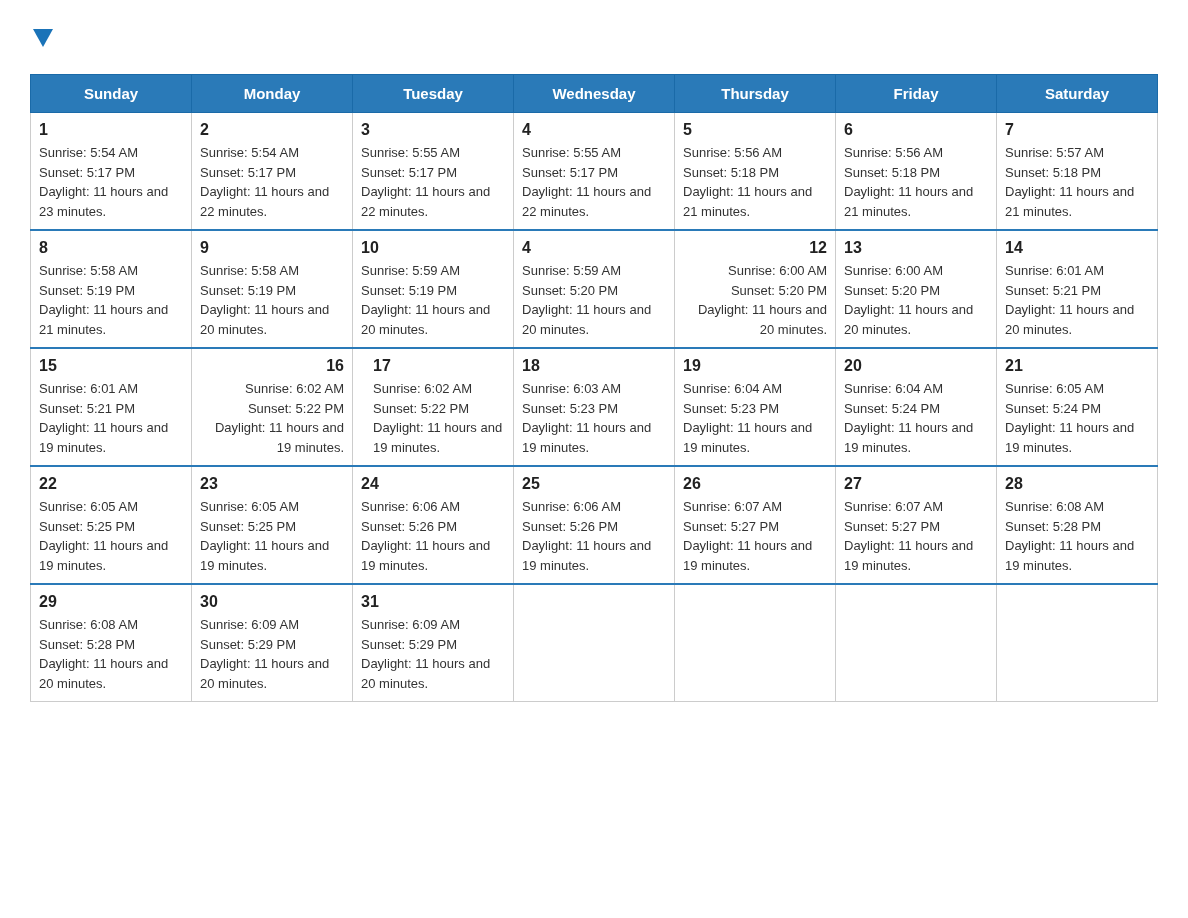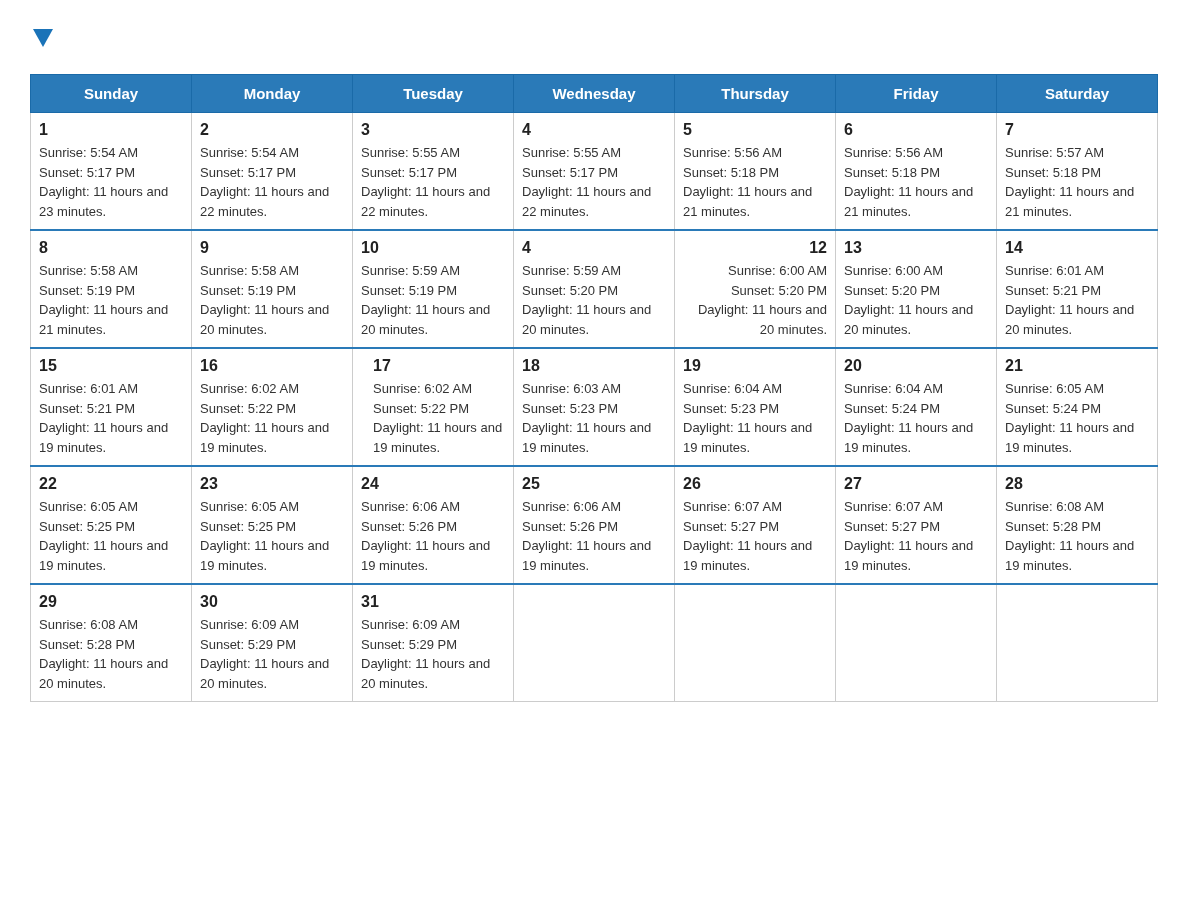--- a/index.html
+++ b/index.html
@@ -185,21 +185,21 @@
         <td style="border-top: 2px solid rgb(42, 122, 184);">
           <div class="day-number">14</div>
           <div class="day-info">Sunrise: 6:01 AM<br>Sunset: 5:21 PM<br>Daylight: 11 hours and 20 minutes.</div>
         </td>
       </tr>
       <tr style="border-top: 2px solid rgb(42, 122, 184);">
         <td style="border-top: 2px solid rgb(42, 122, 184);">
           <div class="day-number">15</div>
           <div class="day-info">Sunrise: 6:01 AM<br>Sunset: 5:21 PM<br>Daylight: 11 hours and 19 minutes.</div>
         </td>
-        <td style="border-top: 2px solid rgb(42, 122, 184);">
+        <td style="border-top: 2px solid rgb(42, 122, 184); text-align: right;">
           <div class="day-number">16</div>
           <div class="day-info">Sunrise: 6:02 AM<br>Sunset: 5:22 PM<br>Daylight: 11 hours and 19 minutes.</div>
         </td>
         <td style="border-top: 2px solid rgb(42, 122, 184); padding-left: 20px;">
           <div class="day-number">17</div>
           <div class="day-info">Sunrise: 6:02 AM<br>Sunset: 5:22 PM<br>Daylight: 11 hours and 19 minutes.</div>
         </td>
         <td style="border-top: 2px solid rgb(42, 122, 184);">
           <div class="day-number">18</div>
           <div class="day-info">Sunrise: 6:03 AM<br>Sunset: 5:23 PM<br>Daylight: 11 hours and 19 minutes.</div>

